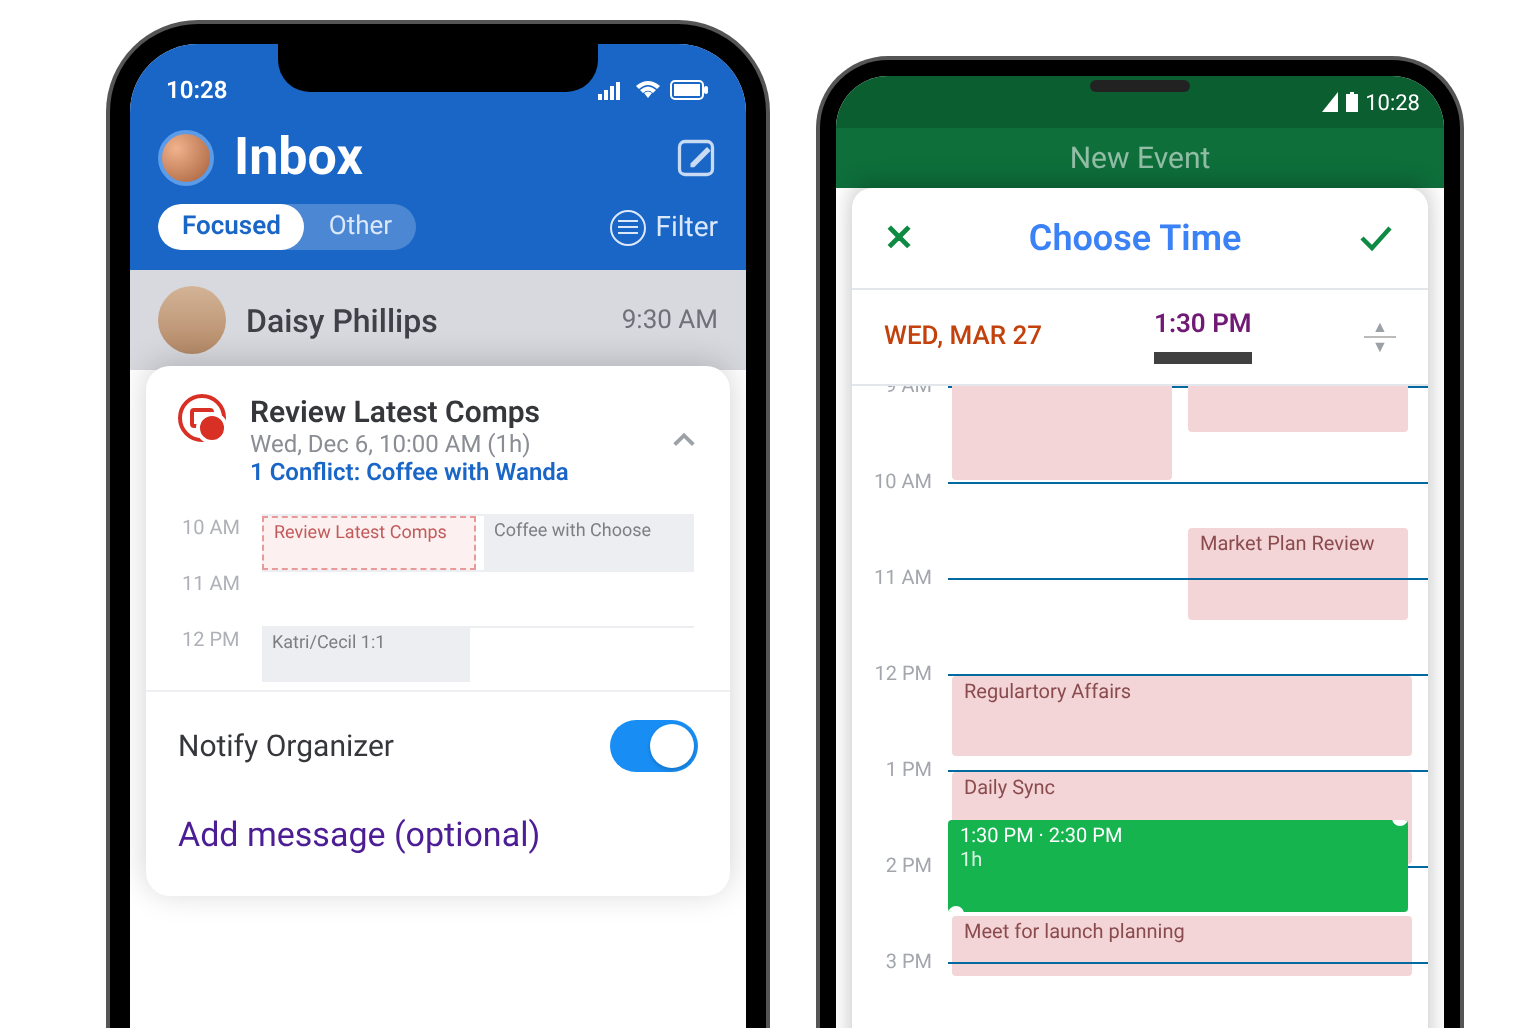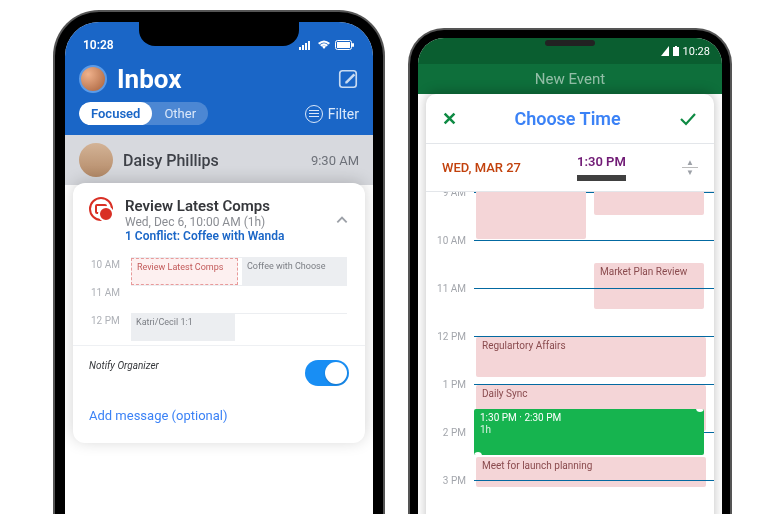--- a/index.html
+++ b/index.html
@@ -191,41 +191,40 @@
     border: 1px dashed #e89a9a;
     background: #fdf0f0;
     color: #c25a5a;
   }
   .mini-ev.grey {
     background: #eceef1;
     color: #7b7e84;
   }
   .notify-row {
     display: flex;
-    align-items: flex-start;
+    align-items: center;
     padding: 14px 16px 10px;
     border-top: 1px solid #eef0f3;
-    font-size: 10px;
+    font-size: 15px;
     color: #35373b;
-    font-style: italic;
   }
   .toggle {
     margin-left: auto;
     width: 44px; height: 26px; border-radius: 13px;
     background: #188ef4;
     position: relative;
   }
   .toggle:after {
     content:""; position:absolute; right:2px; top:2px; width:22px; height:22px;
     background:#fff; border-radius:50%; box-shadow:0 1px 2px rgba(0,0,0,.2);
   }
   .msg-row {
     padding: 12px 16px 20px;
-    font-size: 13px;
-    color: #3b82f6;
+    font-size: 17px;
+    color: #4c1d95;
   }
 
   
   .phone-android {
     left: 410px;
     top: 30px;
     width: 320px;
     height: 620px;
     border-radius: 34px;
     padding: 8px;

